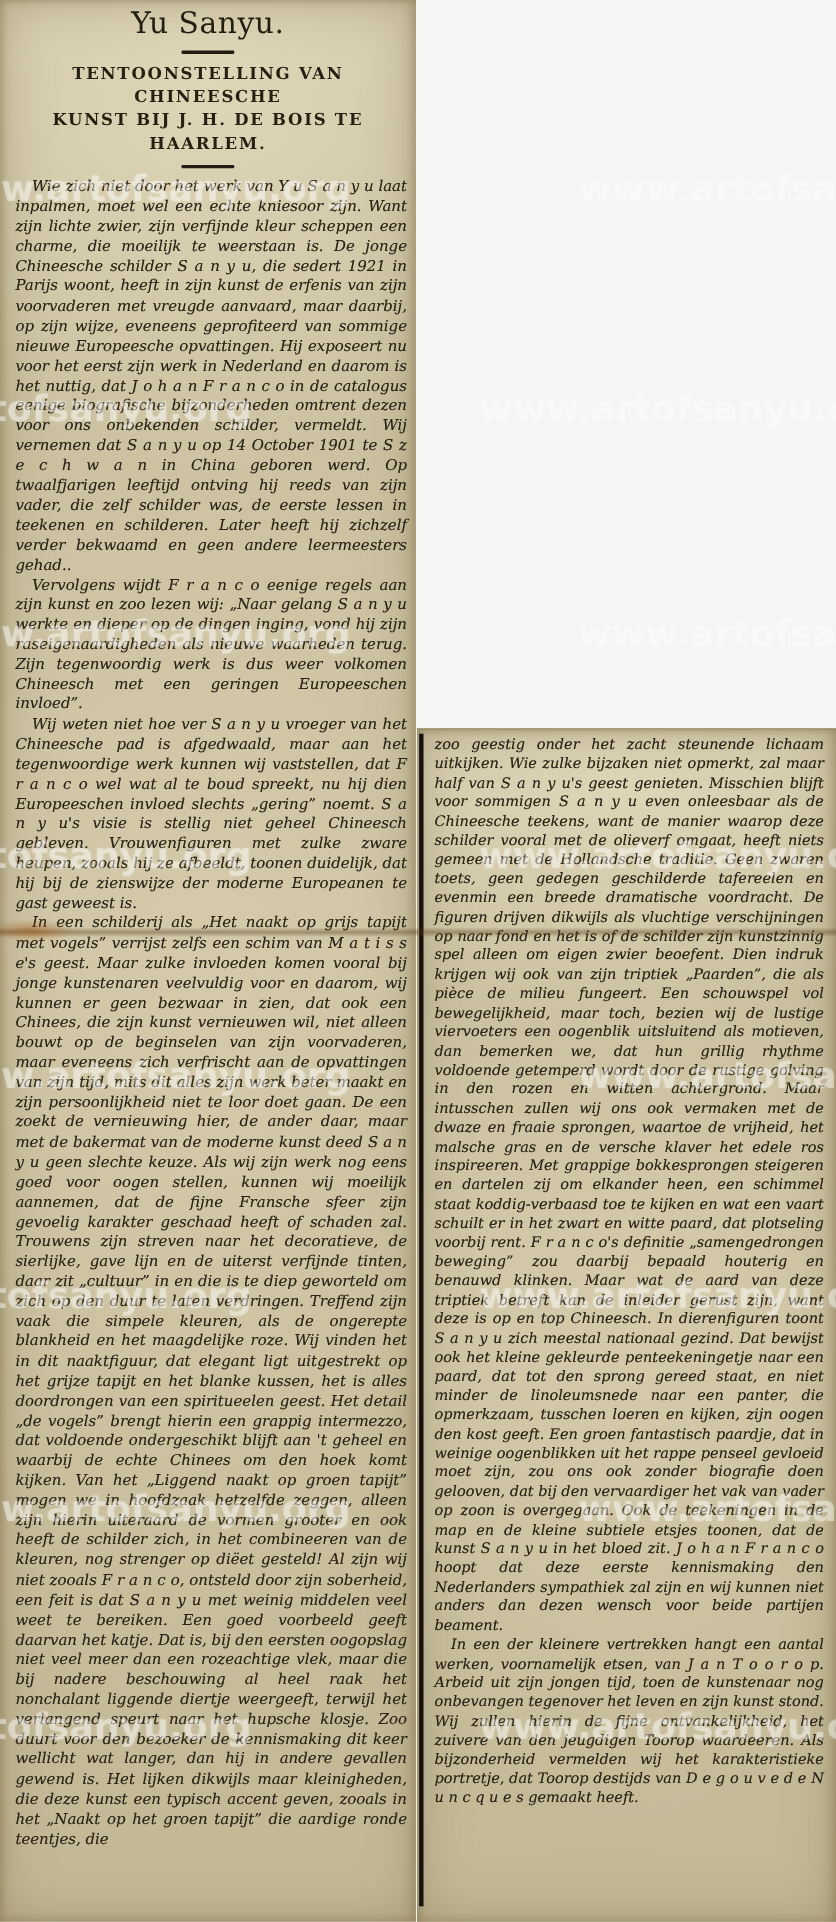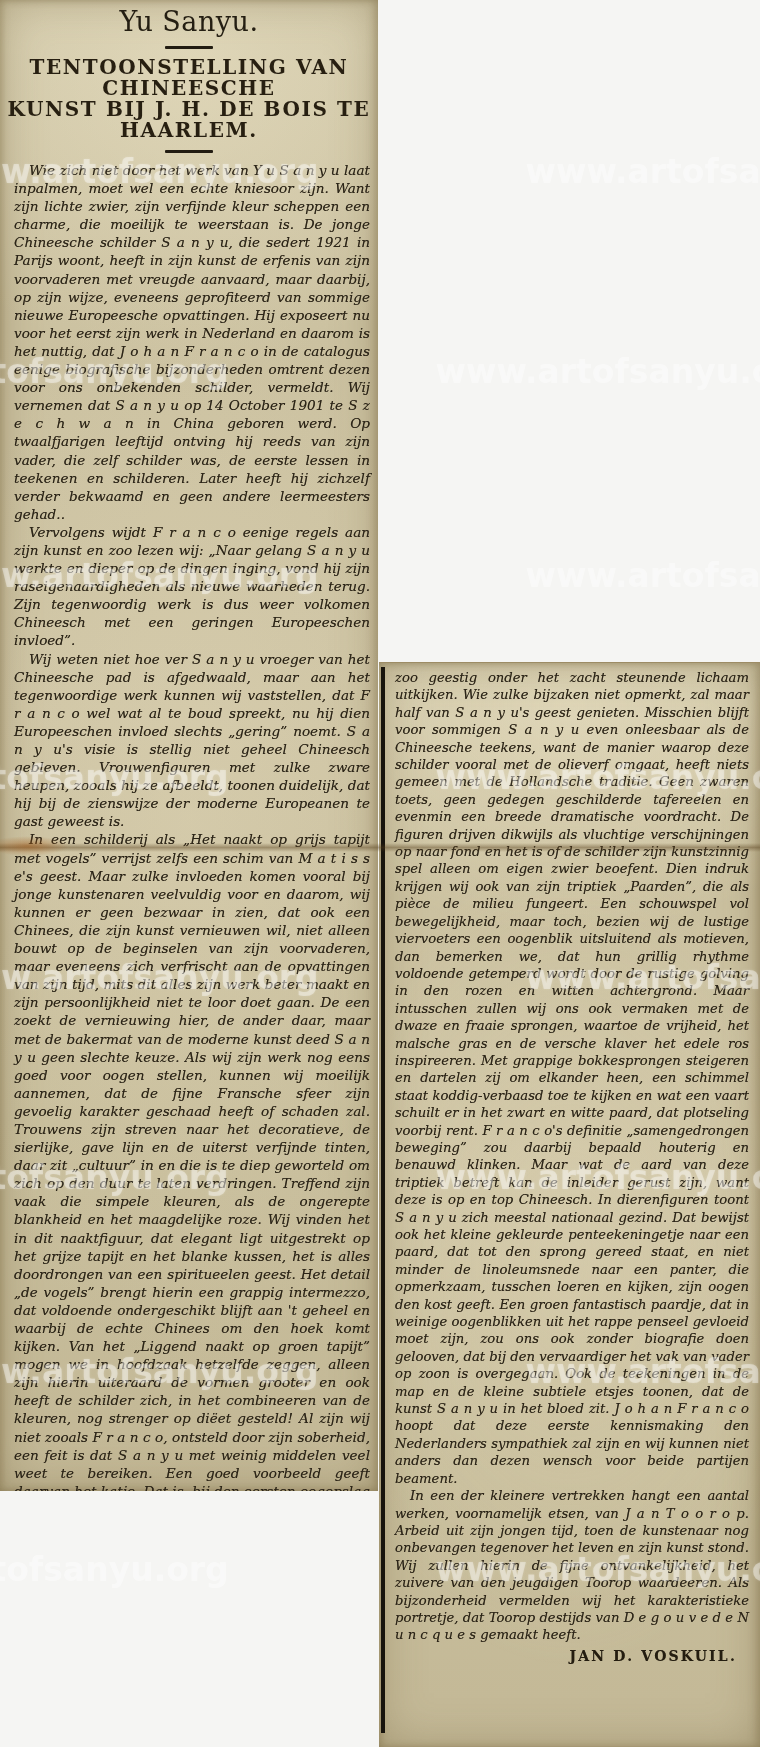--- a/index.html
+++ b/index.html
@@ -10,37 +10,37 @@
   }
   
   .paper {
     position:absolute; overflow:hidden;
     background:
       radial-gradient(ellipse 120% 30% at 50% 4%, rgba(250,242,214,0.35), rgba(250,242,214,0) 70%),
       radial-gradient(ellipse 90% 50% at 50% 55%, rgba(227,217,186,0.30), rgba(227,217,186,0) 75%),
       linear-gradient(180deg, #d1c8a9 0%, #cbc1a0 22%, #cfc5a5 48%, #c8be9c 75%, #c3b896 100%);
     box-shadow: inset 0 0 46px rgba(110,92,52,0.35), inset -4px 0 9px rgba(110,92,52,0.30), inset 3px 0 7px rgba(110,92,52,0.28);
   }
-  .paper-left  { left:0;   top:0;   width:378px; height:1491px; }
+  .paper-left  { left:0;   top:0;   width:378px; height:1747px; }
   .paper-right { left:379px; top:662px; width:381px; height:1085px; border-top:1px solid rgba(125,104,62,0.55); }
 
   
   .masthead { padding-top:6px; }
   .title {
     margin:0; text-align:center;
     font-size:27px; font-weight:normal; letter-spacing:0.5px;
     color:#241e12;
   }
   .rule {
     width:48px; height:3px; background:#221c12;
     margin:9px auto 8px auto; border-radius:1px;
   }
   .subtitle {
     margin:0; text-align:center;
-    font-size:20px; font-weight:bold; letter-spacing:1.6px;
+    font-size:15px; font-weight:bold; letter-spacing:1.6px;
     line-height:21px; color:#271f11;
     font-family:"DejaVu Serif", serif;
   }
 
   
   .coltext {
     position:relative; z-index:2;
     margin:7px 8px 0 14px; width:356px;
     font-size:13.6px; line-height:18.1px;
     text-align:justify; color:#2b2417;
@@ -101,21 +101,20 @@
       <p>Wij weten niet hoe ver S a n y u vroeger van het Chineesche pad is afgedwaald, maar aan het tegenwoordige werk kunnen wij vaststellen, dat F r a n c o wel wat al te boud spreekt, nu hij dien Europeeschen invloed slechts „gering” noemt. S a n y u's visie is stellig niet geheel Chineesch gebleven. Vrouwenfiguren met zulke zware heupen, zooals hij ze afbeeldt, toonen duidelijk, dat hij bij de zienswijze der moderne Europeanen te gast geweest is.</p>
       <p>In een schilderij als „Het naakt op grijs tapijt met vogels” verrijst zelfs een schim van M a t i s s e's geest. Maar zulke invloeden komen vooral bij jonge kunstenaren veelvuldig voor en daarom, wij kunnen er geen bezwaar in zien, dat ook een Chinees, die zijn kunst vernieuwen wil, niet alleen bouwt op de beginselen van zijn voorvaderen, maar eveneens zich verfrischt aan de opvattingen van zijn tijd, mits dit alles zijn werk beter maakt en zijn persoonlijkheid niet te loor doet gaan. De een zoekt de vernieuwing hier, de ander daar, maar met de bakermat van de moderne kunst deed S a n y u geen slechte keuze. Als wij zijn werk nog eens goed voor oogen stellen, kunnen wij moeilijk aannemen, dat de fijne Fransche sfeer zijn gevoelig karakter geschaad heeft of schaden zal. Trouwens zijn streven naar het decoratieve, de sierlijke, gave lijn en de uiterst verfijnde tinten, daar zit „cultuur” in en die is te diep geworteld om zich op den duur te laten verdringen. Treffend zijn vaak die simpele kleuren, als de ongerepte blankheid en het maagdelijke roze. Wij vinden het in dit naaktfiguur, dat elegant ligt uitgestrekt op het grijze tapijt en het blanke kussen, het is alles doordrongen van een spiritueelen geest. Het detail „de vogels” brengt hierin een grappig intermezzo, dat voldoende ondergeschikt blijft aan 't geheel en waarbij de echte Chinees om den hoek komt kijken. Van het „Liggend naakt op groen tapijt” mogen we in hoofdzaak hetzelfde zeggen, alleen zijn hierin uiteraard de vormen grooter en ook heeft de schilder zich, in het combineeren van de kleuren, nog strenger op diëet gesteld! Al zijn wij niet zooals F r a n c o, ontsteld door zijn soberheid, een feit is dat S a n y u met weinig middelen veel weet te bereiken. Een goed voorbeeld geeft daarvan het katje. Dat is, bij den eersten oogopslag niet veel meer dan een rozeachtige vlek, maar die bij nadere beschouwing al heel raak het nonchalant liggende diertje weergeeft, terwijl het verlangend speurt naar het hupsche klosje. Zoo duurt voor den bezoeker de kennismaking dit keer wellicht wat langer, dan hij in andere gevallen gewend is. Het lijken dikwijls maar kleinigheden, die deze kunst een typisch accent geven, zooals in het „Naakt op het groen tapijt” die aardige ronde teentjes, die</p>
     </div>
   </div>
 
   <div class="paper paper-right">
     <div class="colrule"></div>
     <div class="coltext">
       <p class="noindent">zoo geestig onder het zacht steunende lichaam uitkijken. Wie zulke bijzaken niet opmerkt, zal maar half van S a n y u's geest genieten. Misschien blijft voor sommigen S a n y u even onleesbaar als de Chineesche teekens, want de manier waarop deze schilder vooral met de olieverf omgaat, heeft niets gemeen met de Hollandsche traditie. Geen zwaren toets, geen gedegen geschilderde tafereelen en evenmin een breede dramatische voordracht. De figuren drijven dikwijls als vluchtige verschijningen op naar fond en het is of de schilder zijn kunstzinnig spel alleen om eigen zwier beoefent. Dien indruk krijgen wij ook van zijn triptiek „Paarden”, die als pièce de milieu fungeert. Een schouwspel vol bewegelijkheid, maar toch, bezien wij de lustige viervoeters een oogenblik uitsluitend als motieven, dan bemerken we, dat hun grillig rhythme voldoende getemperd wordt door de rustige golving in den rozen en witten achtergrond. Maar intusschen zullen wij ons ook vermaken met de dwaze en fraaie sprongen, waartoe de vrijheid, het malsche gras en de versche klaver het edele ros inspireeren. Met grappige bokkesprongen steigeren en dartelen zij om elkander heen, een schimmel staat koddig-verbaasd toe te kijken en wat een vaart schuilt er in het zwart en witte paard, dat plotseling voorbij rent. F r a n c o's definitie „samengedrongen beweging” zou daarbij bepaald houterig en benauwd klinken. Maar wat de aard van deze triptiek betreft kan de inleider gerust zijn, want deze is op en top Chineesch. In dierenfiguren toont S a n y u zich meestal nationaal gezind. Dat bewijst ook het kleine gekleurde penteekeningetje naar een paard, dat tot den sprong gereed staat, en niet minder de linoleumsnede naar een panter, die opmerkzaam, tusschen loeren en kijken, zijn oogen den kost geeft. Een groen fantastisch paardje, dat in weinige oogenblikken uit het rappe penseel gevloeid moet zijn, zou ons ook zonder biografie doen gelooven, dat bij den vervaardiger het vak van vader op zoon is overgegaan. Ook de teekeningen in de map en de kleine subtiele etsjes toonen, dat de kunst S a n y u in het bloed zit. J o h a n  F r a n c o hoopt dat deze eerste kennismaking den Nederlanders sympathiek zal zijn en wij kunnen niet anders dan dezen wensch voor beide partijen beament.</p>
       <p>In een der kleinere vertrekken hangt een aantal werken, voornamelijk etsen, van J a n  T o o r o p. Arbeid uit zijn jongen tijd, toen de kunstenaar nog onbevangen tegenover het leven en zijn kunst stond. Wij zullen hierin de fijne ontvankelijkheid, het zuivere van den jeugdigen Toorop waardeeren. Als bijzonderheid vermelden wij het karakteristieke portretje, dat Toorop destijds van D e g o u v e  d e  N u n c q u e s gemaakt heeft.</p>
-      <div class="byline">JAN D. VOSKUIL.</div>
     </div>
   </div>
 
   <div class="crease-h" style="top:843px;"></div>
   <div class="stain" style="left:0; top:836px; width:70px; height:20px;"></div>
 
   <div class="wm" style="top:152px;">www.artofsanyu.org                  www.artofsanyu.org</div>
   <div class="wm" style="top:352px;">www.artofsanyu.org                  www.artofsanyu.org</div>
   <div class="wm" style="top:556px;">www.artofsanyu.org                  www.artofsanyu.org</div>
   <div class="wm" style="top:758px;">www.artofsanyu.org                  www.artofsanyu.org</div>

